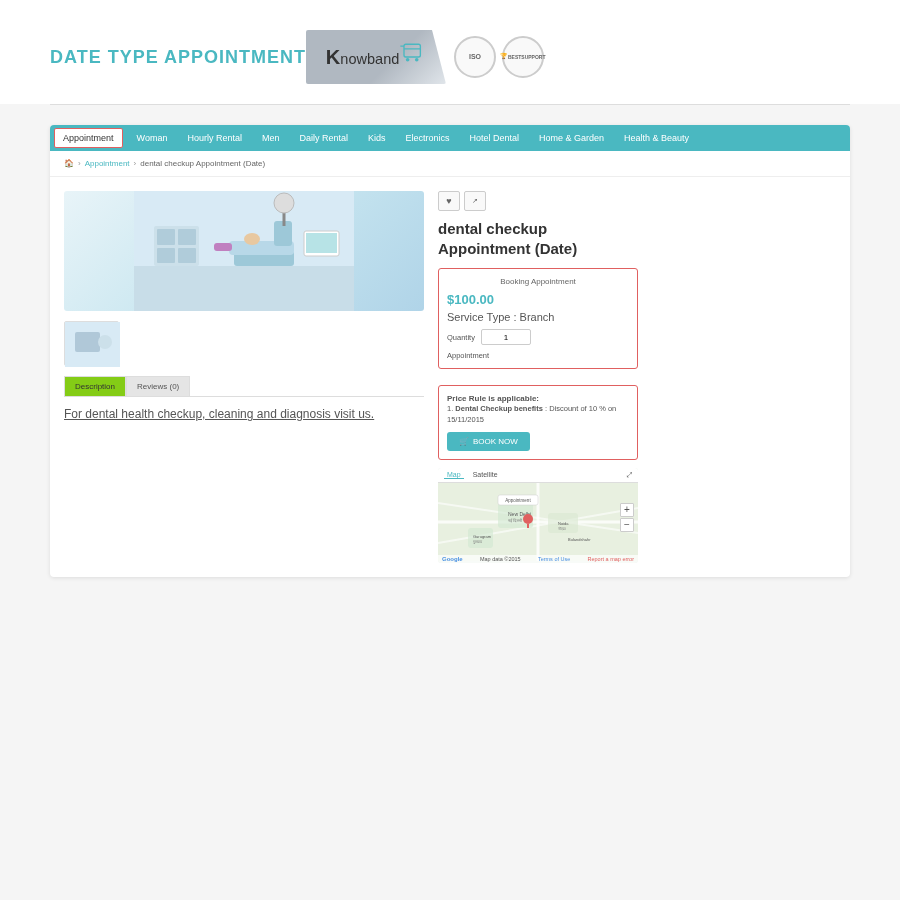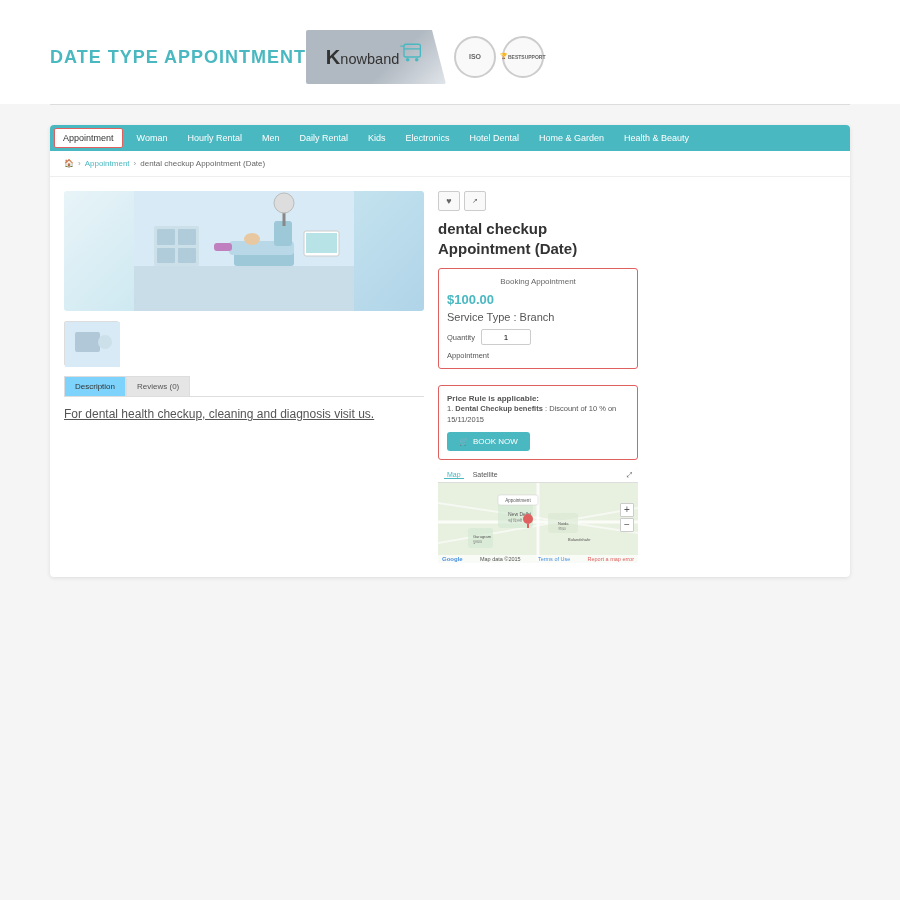--- a/index.html
+++ b/index.html
@@ -158,21 +158,21 @@
     }
     .product-tab {
       padding: 5px 10px;
       cursor: pointer;
       border: 1px solid #ddd;
       border-bottom: none;
       background: #e5e5e5;
       color: #555;
     }
     .product-tab.active {
-      background: #7dd3fc;
+      background: #84cc16;
       color: #333;
     }
     .product-description {
       font-size: 12px;
       color: #555;
       padding: 8px 0;
       line-height: 1.5;
       text-decoration: underline;
     }
 

